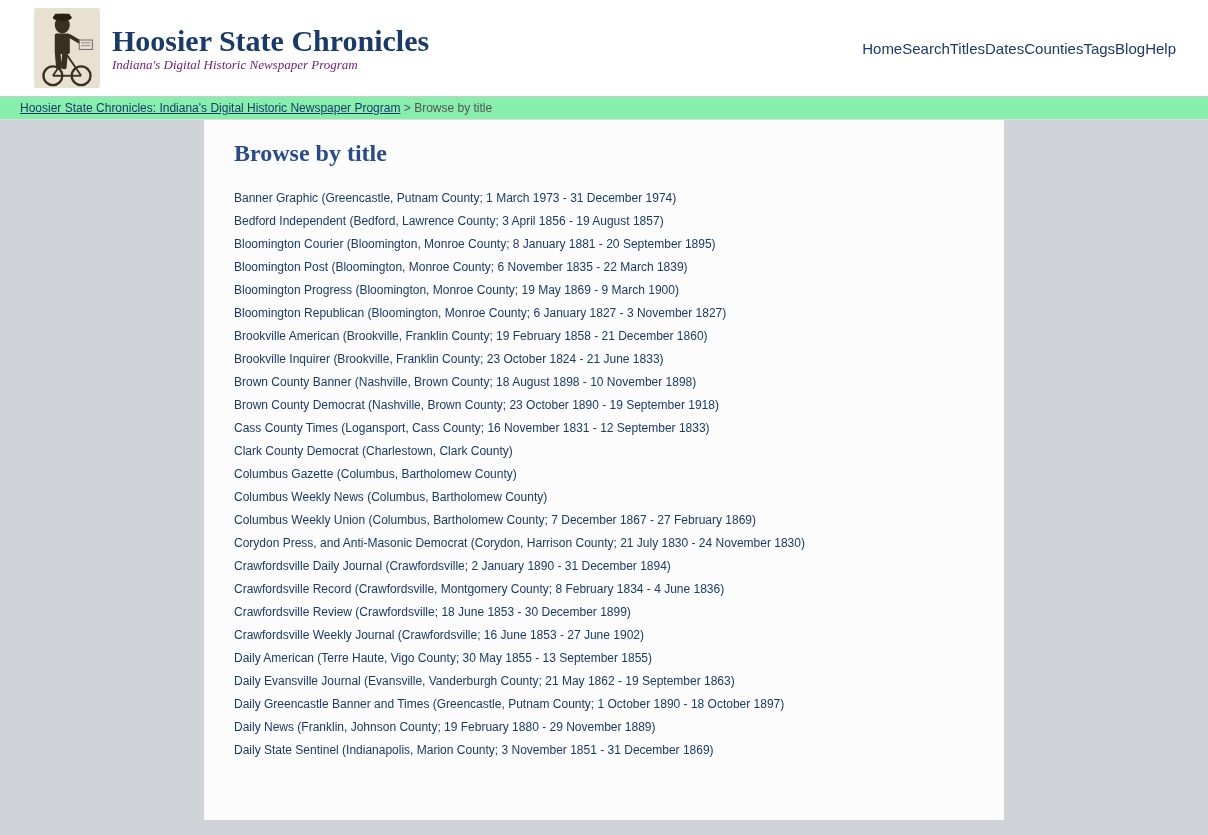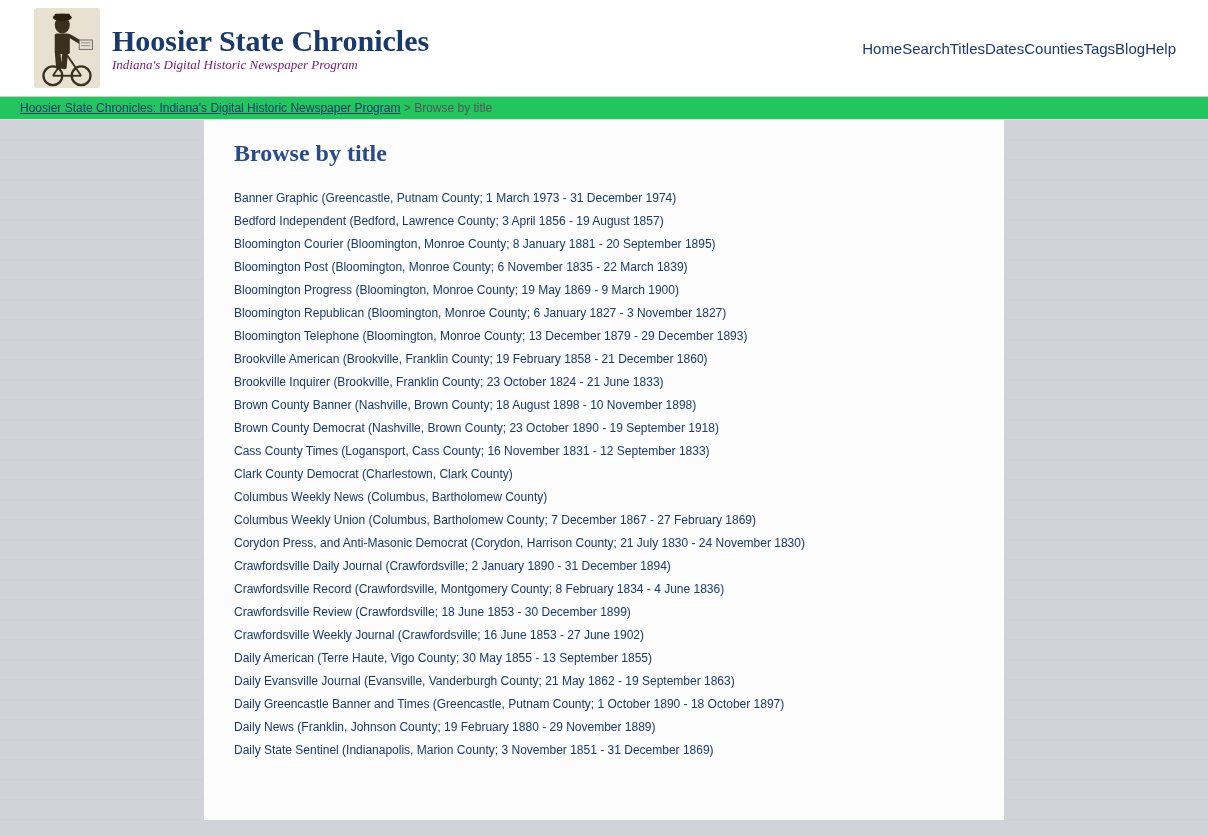--- a/index.html
+++ b/index.html
@@ -53,21 +53,21 @@
 
     nav a {
       color: #1a3a6b;
       text-decoration: none;
       font-size: 15px;
       font-family: Arial, sans-serif;
     }
 
     
     #breadcrumb {
-      background-color: #22c55e;
+      background-color: #86efac;
       border-bottom: 1px solid #ddd;
       padding: 4px 20px;
       font-size: 12px;
       font-family: Arial, sans-serif;
     }
 
     #breadcrumb a {
       color: #1a3a6b;
       text-decoration: underline;
     }
@@ -193,27 +193,27 @@
   <div id="main-content">
     <h2 id="page-title">Browse by title</h2>
     <ul id="titles-list">
 
     <li><a href="#">Banner Graphic (Greencastle, Putnam County; 1 March 1973 - 31 December 1974)</a></li>
         <li><a href="#">Bedford Independent (Bedford, Lawrence County; 3 April 1856 - 19 August 1857)</a></li>
         <li><a href="#">Bloomington Courier (Bloomington, Monroe County; 8 January 1881 - 20 September 1895)</a></li>
         <li><a href="#">Bloomington Post (Bloomington, Monroe County; 6 November 1835 - 22 March 1839)</a></li>
         <li><a href="#">Bloomington Progress (Bloomington, Monroe County; 19 May 1869 - 9 March 1900)</a></li>
         <li><a href="#">Bloomington Republican (Bloomington, Monroe County; 6 January 1827 - 3 November 1827)</a></li>
-        <li><a href="#">Bloomington Telephone (Bloomington, Monroe County; 13 December 1879 - 29 December 1893)</a></li>
         <li><a href="#">Brookville American (Brookville, Franklin County; 19 February 1858 - 21 December 1860)</a></li>
         <li><a href="#">Brookville Inquirer (Brookville, Franklin County; 23 October 1824 - 21 June 1833)</a></li>
         <li><a href="#">Brown County Banner (Nashville, Brown County; 18 August 1898 - 10 November 1898)</a></li>
         <li><a href="#">Brown County Democrat (Nashville, Brown County; 23 October 1890 - 19 September 1918)</a></li>
         <li><a href="#">Cass County Times (Logansport, Cass County; 16 November 1831 - 12 September 1833)</a></li>
         <li><a href="#">Clark County Democrat (Charlestown, Clark County)</a></li>
+        <li><a href="#">Columbus Gazette (Columbus, Bartholomew County)</a></li>
         <li><a href="#">Columbus Weekly News (Columbus, Bartholomew County)</a></li>
         <li><a href="#">Columbus Weekly Union (Columbus, Bartholomew County; 7 December 1867 - 27 February 1869)</a></li>
         <li><a href="#">Corydon Press, and Anti-Masonic Democrat (Corydon, Harrison County; 21 July 1830 - 24 November 1830)</a></li>
         <li><a href="#">Crawfordsville Daily Journal (Crawfordsville; 2 January 1890 - 31 December 1894)</a></li>
         <li><a href="#">Crawfordsville Record (Crawfordsville, Montgomery County; 8 February 1834 - 4 June 1836)</a></li>
         <li><a href="#">Crawfordsville Review (Crawfordsville; 18 June 1853 - 30 December 1899)</a></li>
         <li><a href="#">Crawfordsville Weekly Journal (Crawfordsville; 16 June 1853 - 27 June 1902)</a></li>
         <li><a href="#">Daily American (Terre Haute, Vigo County; 30 May 1855 - 13 September 1855)</a></li>
         <li><a href="#">Daily Evansville Journal (Evansville, Vanderburgh County; 21 May 1862 - 19 September 1863)</a></li>
         <li><a href="#">Daily Greencastle Banner and Times (Greencastle, Putnam County; 1 October 1890 - 18 October 1897)</a></li>

